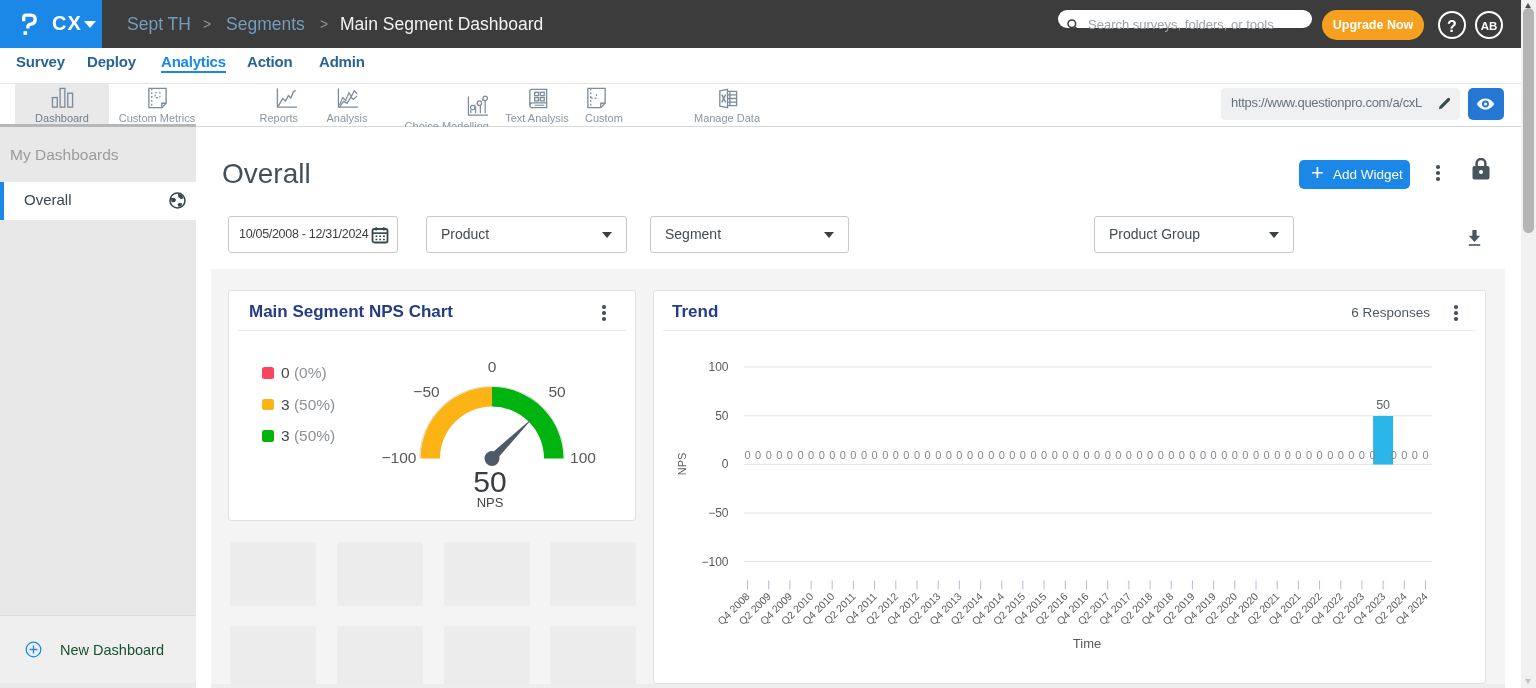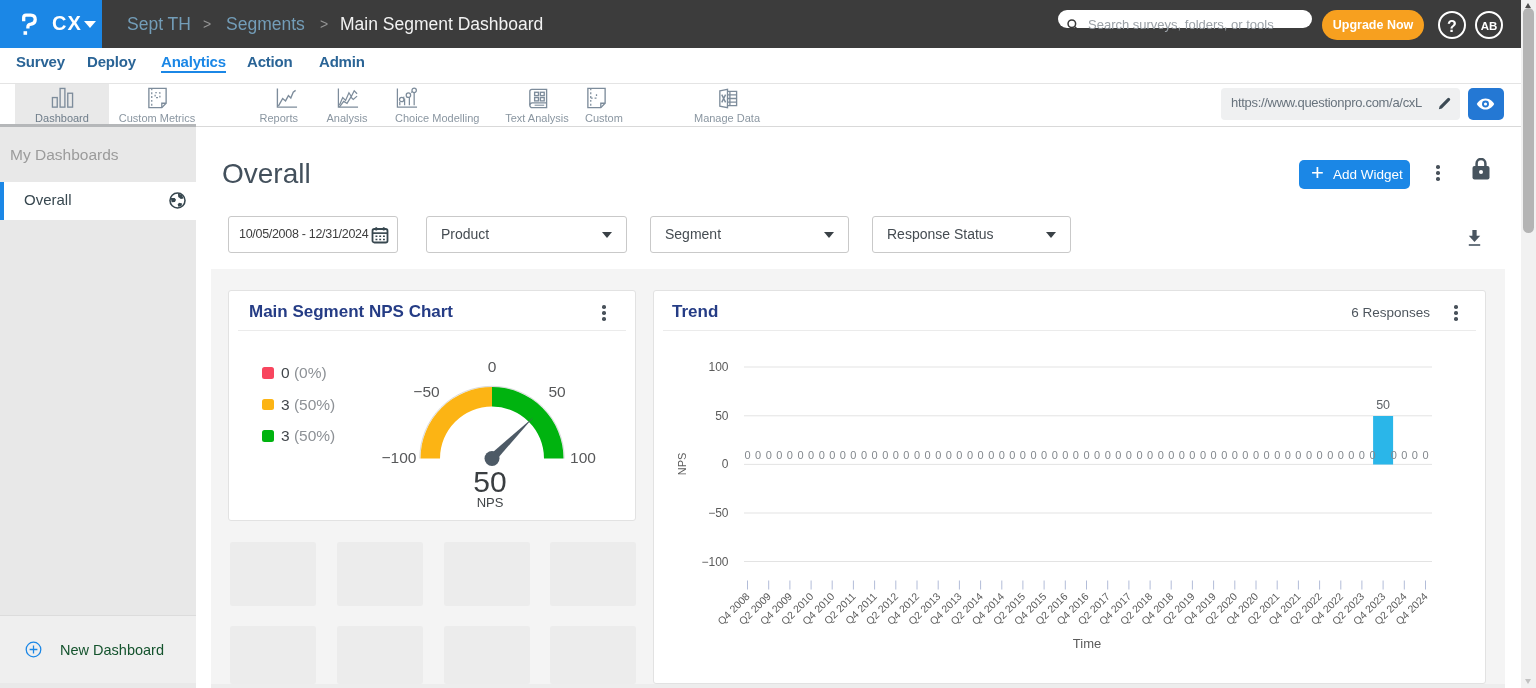--- a/index.html
+++ b/index.html
@@ -56,21 +56,21 @@
           <path d="M3.5 20 L8 12 L11 14.5 L14 9 L16.5 11.5 L19 5.5 L21.5 3.5"></path>
         </g>
       </svg><div style="font-size:11px;color:#8a96a1;margin-top:-2px;white-space:nowrap">Reports</div></div>
     <div style="position:absolute;left:300px;top:0;width:94px;height:43px;text-align:center"><svg width="23" height="23" viewBox="0 0 24 24" style="margin-top:3px">
         <g fill="none" stroke="#7d8c9b" stroke-width="1.3">
           <path d="M2.5 1.5 V21 H23"></path>
           <path d="M3.5 19 L7 11 L10 14 L13.5 6 L16 10 L19 4 L22 7"></path>
           <path d="M3.5 21 L8 15 L11.5 17 L15.5 10.5 L18 13 L22 9.5"></path>
         </g>
       </svg><div style="font-size:11px;color:#8a96a1;margin-top:-2px;white-space:nowrap">Analysis</div></div>
-    <div style="position:absolute;left:395px;top:0;width:94px;height:43px;text-align:left"><svg width="23" height="23" viewBox="0 0 24 24" style="margin-top:3px">
+    <div style="position:absolute;left:395px;top:8px;width:94px;height:43px;text-align:right"><svg width="23" height="23" viewBox="0 0 24 24" style="margin-top:3px">
         <g fill="none" stroke="#7d8c9b" stroke-width="1.3">
           <path d="M2.5 1.5 V21 H23"></path>
           <path d="M5 19 V15.5 M10 19 V12 M15 19 V9.5 M20 19 V6"></path>
           <path d="M6.5 14 C9 8, 12 12, 14.5 8.5 S19 4, 20.5 3" stroke-dasharray="1.6 1.8"></path>
           <circle cx="7" cy="13" r="2.3" fill="#fff"></circle>
           <circle cx="14" cy="8.5" r="2.3" fill="#fff"></circle>
           <circle cx="20" cy="3.5" r="2.3" fill="#fff"></circle>
         </g>
       </svg><div style="font-size:11px;color:#8a96a1;margin-top:-2px;white-space:nowrap">Choice Modelling</div></div>
     <div style="position:absolute;left:490px;top:0;width:94px;height:43px;text-align:center"><svg width="23" height="23" viewBox="0 0 24 24" style="margin-top:3px">
@@ -162,22 +162,22 @@
         </svg></div>
     </div>
     <div style="position:absolute;left:230px;top:89px;width:201px;height:37px;background:#fff;border:1px solid #c9c9c9;border-radius:3px;box-sizing:border-box">
       <span style="position:absolute;left:14px;top:9px;font-size:14px;color:#454c52">Product</span>
       <span style="position:absolute;right:14px;top:15px;width:0;height:0;border-left:5px solid transparent;border-right:5px solid transparent;border-top:6px solid #3a4146"></span>
     </div>
     <div style="position:absolute;left:454px;top:89px;width:199px;height:37px;background:#fff;border:1px solid #c9c9c9;border-radius:3px;box-sizing:border-box">
       <span style="position:absolute;left:14px;top:9px;font-size:14px;color:#454c52">Segment</span>
       <span style="position:absolute;right:14px;top:15px;width:0;height:0;border-left:5px solid transparent;border-right:5px solid transparent;border-top:6px solid #3a4146"></span>
     </div>
-    <div style="position:absolute;left:676px;top:89px;width:199px;height:37px;background:#fff;border:1px solid #c9c9c9;border-radius:3px;box-sizing:border-box">
-      <span style="position:absolute;left:14px;top:9px;font-size:14px;color:#454c52">Response Status</span>
+    <div style="position:absolute;left:898px;top:89px;width:200px;height:37px;background:#fff;border:1px solid #c9c9c9;border-radius:3px;box-sizing:border-box">
+      <span style="position:absolute;left:14px;top:9px;font-size:14px;color:#454c52">Product Group</span>
       <span style="position:absolute;right:14px;top:15px;width:0;height:0;border-left:5px solid transparent;border-right:5px solid transparent;border-top:6px solid #3a4146"></span>
     </div>
     <div style="position:absolute;left:1272px;top:103px"><svg width="13" height="16" viewBox="0 0 13 16">
         <rect x="4.6" y="0" width="3.8" height="6.2" fill="#4a5560"></rect>
         <path d="M0.8 5.8 H12.2 L6.5 12 Z" fill="#4a5560"></path>
         <rect x="4.6" y="0" width="3.8" height="6.2" fill="#4a5560"></rect>
         <rect x="0.8" y="14" width="11.4" height="2" fill="#6b7680"></rect>
       </svg></div>
   </div>
 <div style="position:absolute;left:211px;top:269px;width:1294px;height:415px;background:#f4f4f4"></div>

